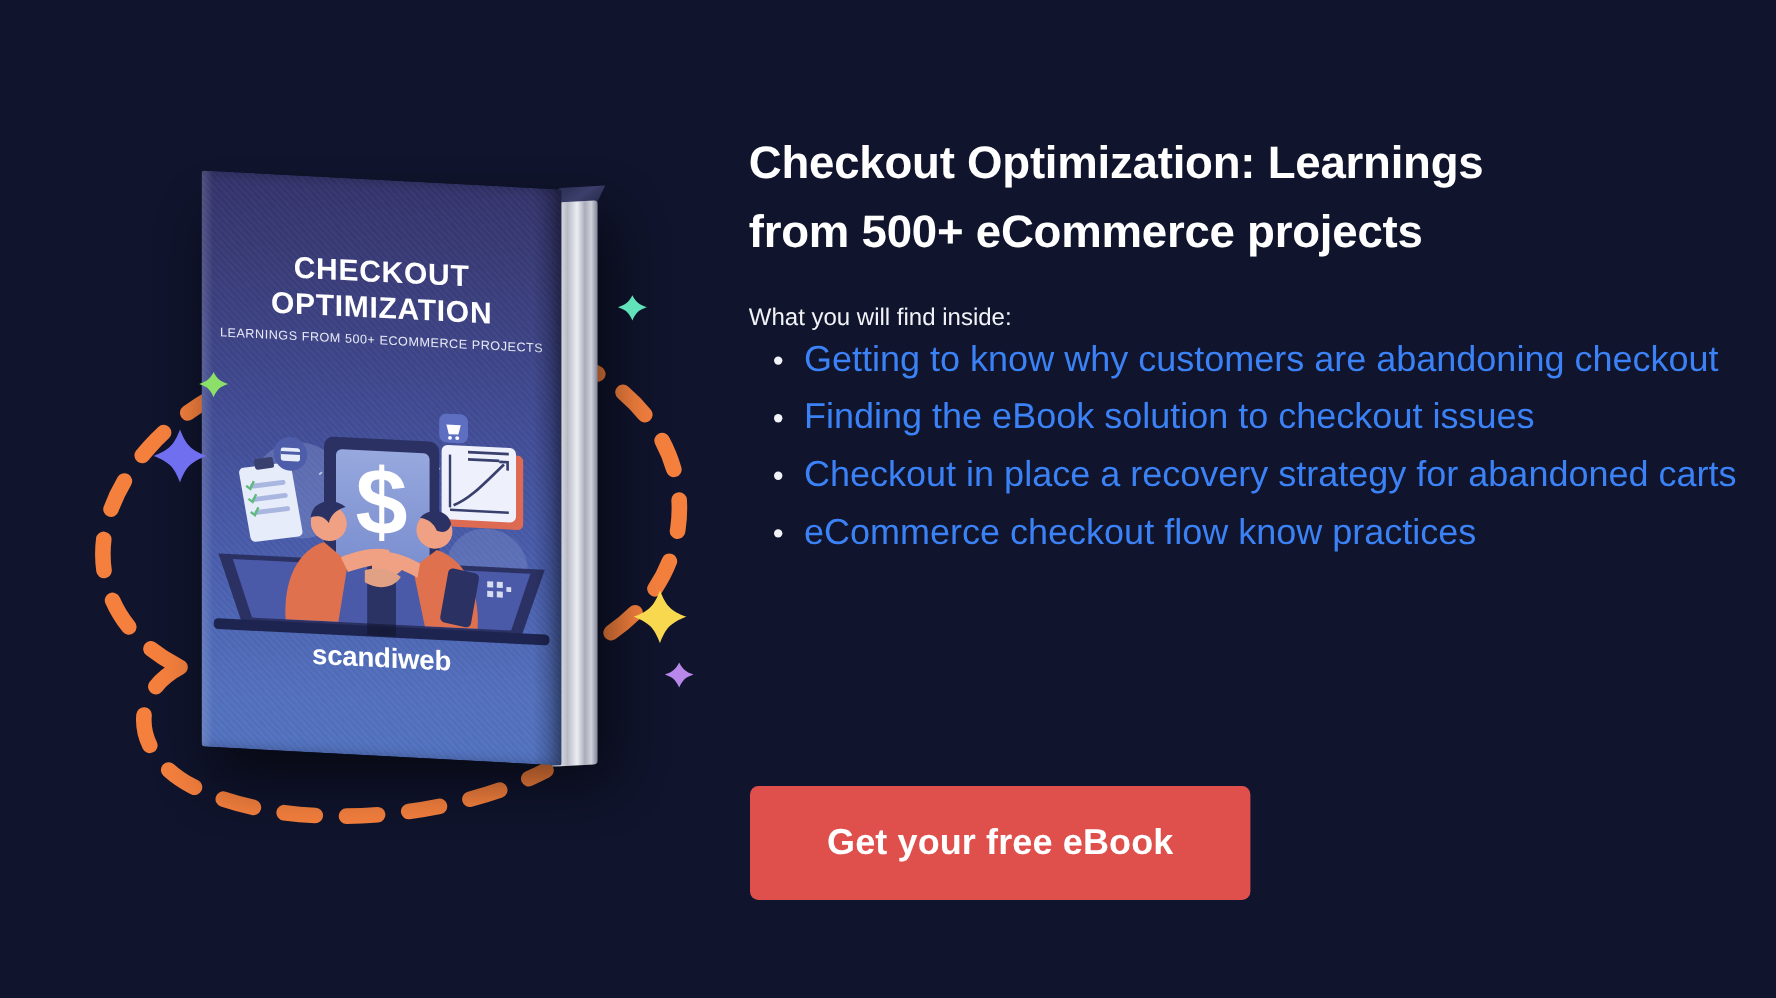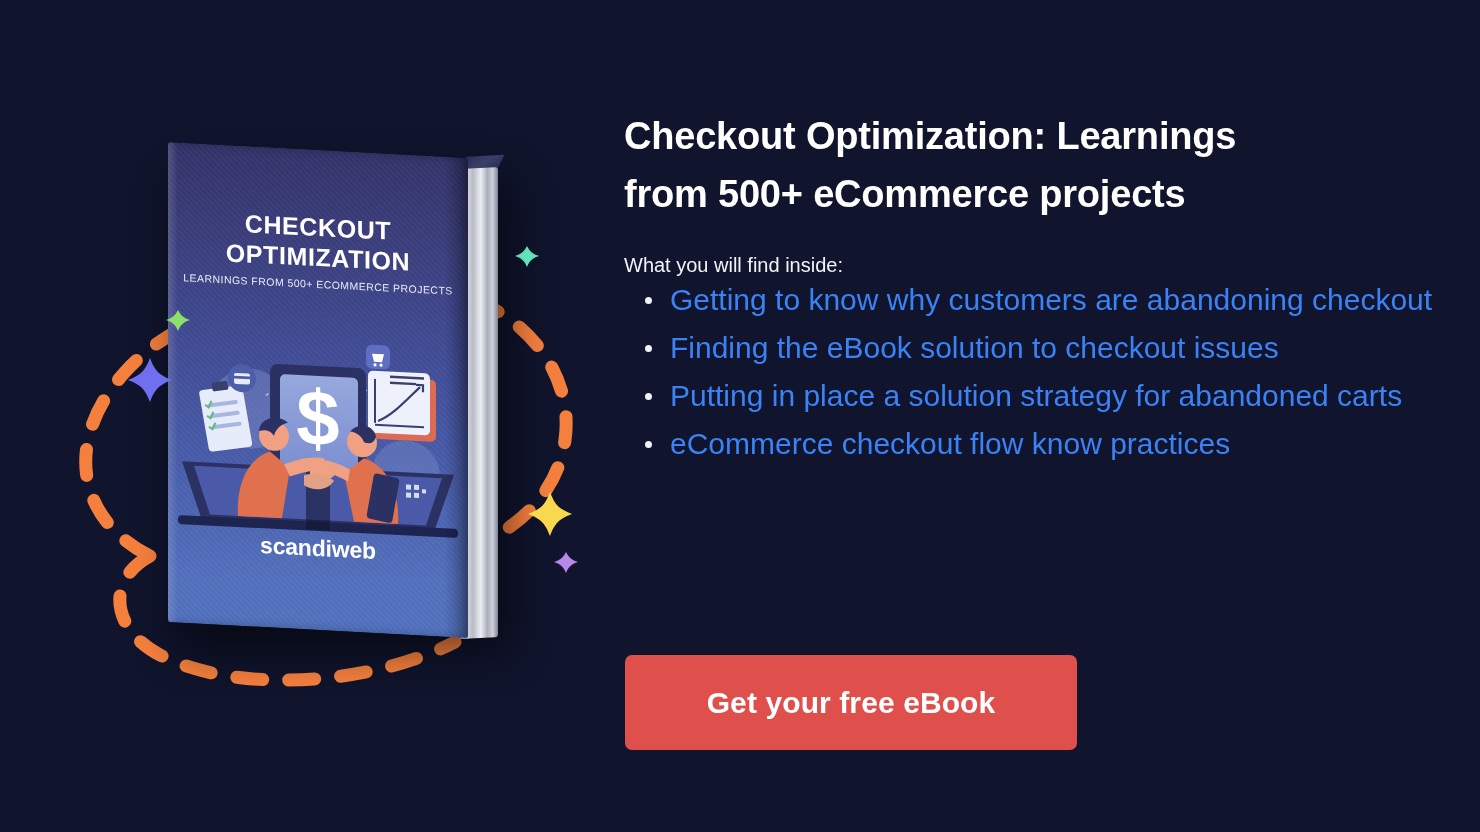--- a/index.html
+++ b/index.html
@@ -238,21 +238,21 @@
     width: 7px;
     height: 7px;
     border-radius: 50%;
     background: #f2f3f8;
   }
 
   .cta {
     position: absolute;
     left: 25px;
     top: 655px;
-    width: 452px;
+    width: 417px;
     height: 95px;
     border: none;
     border-radius: 7px;
     background: #df504d;
     color: #ffffff;
     font-family: "Liberation Sans Narrow", "Liberation Sans", sans-serif;
     font-weight: bold;
     font-size: 30px;
     letter-spacing: 0.1px;
     cursor: pointer;
@@ -394,20 +394,20 @@
 
   <div class="text-col">
 
     <h1 class="headline">Checkout Optimization: Learnings from 500+ eCommerce projects</h1>
 
     <div class="lead">What you will find inside:</div>
 
     <ul class="bullets">
       <li>Getting to know why customers are abandoning checkout</li>
       <li>Finding the eBook solution to checkout issues</li>
-      <li>Putting in place a solution strategy for abandoned carts</li>
+      <li>Checkout in place a recovery strategy for abandoned carts</li>
       <li>eCommerce checkout flow know practices</li>
     </ul>
 
     <button class="cta">Get your free eBook</button>
 
   </div>
 </div>
 
 </body></html>

